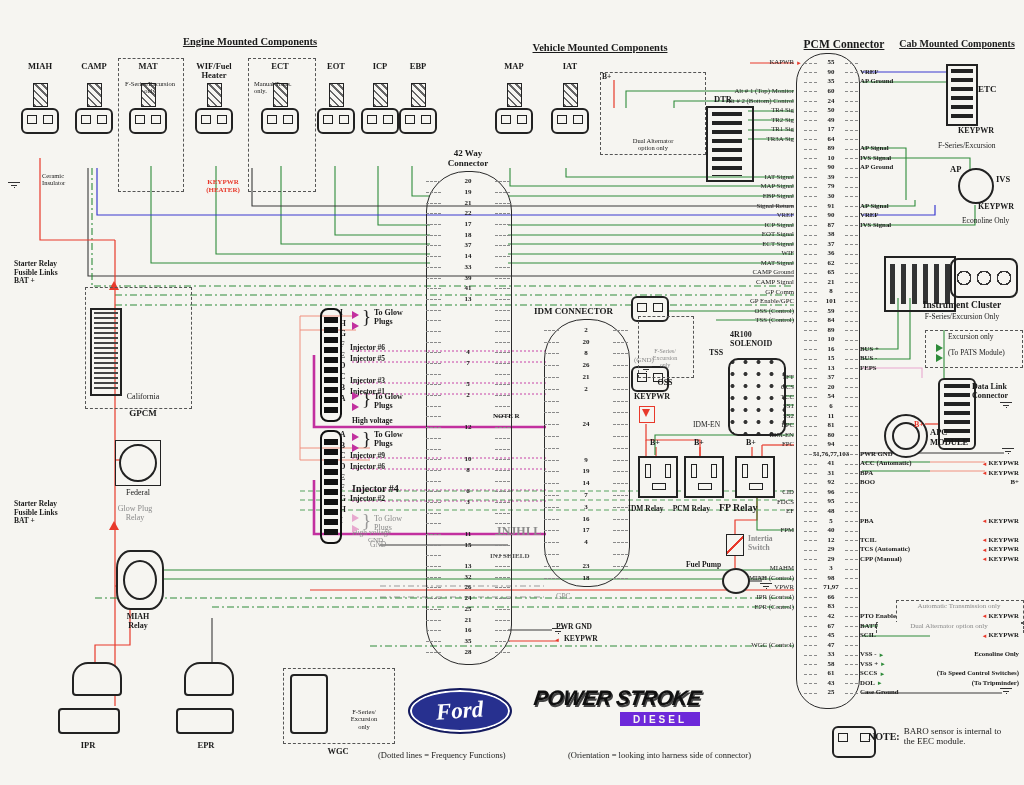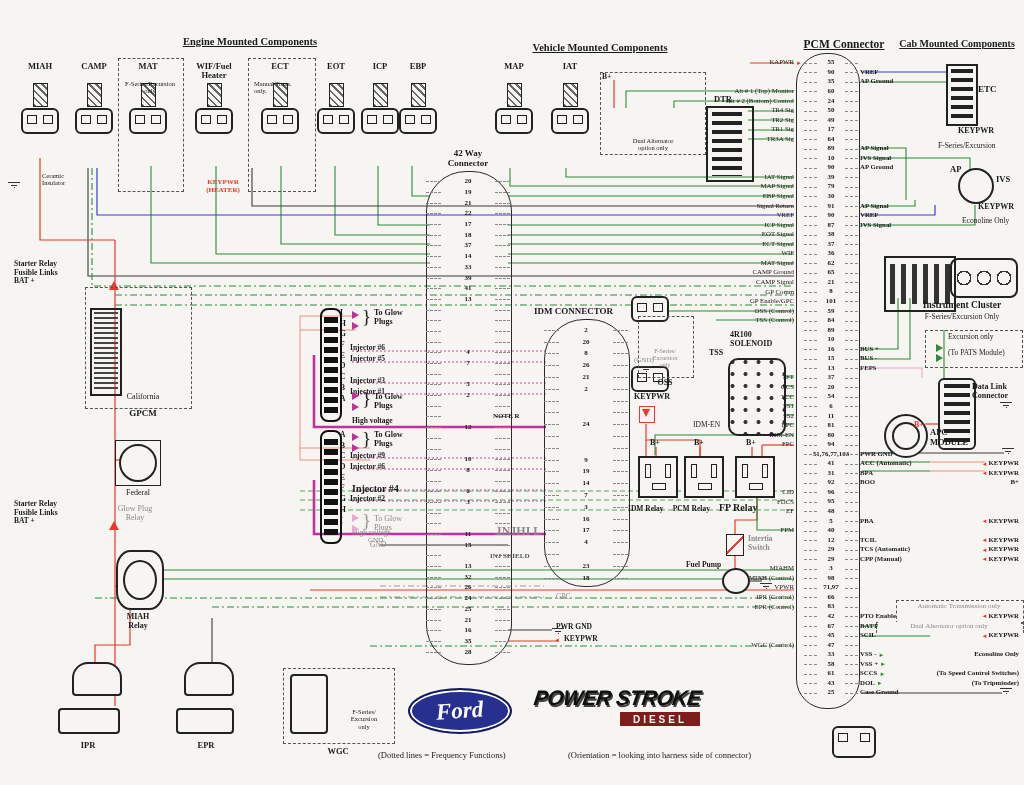--- a/index.html
+++ b/index.html
@@ -84,21 +84,21 @@
   .gnd i{position:absolute;left:3px;right:3px;top:2.5px;border-top:1.4px solid #333}
   .gnd::after{content:"";position:absolute;left:5.5px;right:5.5px;top:5px;border-top:1.2px solid #333}
   .grid2{background:repeating-linear-gradient(180deg,#222 0 4px,transparent 4px 9px) content-box}
   
   #fordOval{position:absolute;left:408px;top:688px;width:100px;height:42px;border-radius:50%;
     background:#27308f;border:2px solid #151b5e;box-shadow:inset 0 0 0 2px #fff;display:flex;align-items:center;justify-content:center;z-index:2}
   #fordOval span{color:#fff;font-style:italic;font-weight:bold;font-size:23px;font-family:"Liberation Serif",serif;transform:rotate(-4deg)}
   #psLogo{position:absolute;left:534px;top:686px;z-index:2}
   #ps1{font-family:"Liberation Sans",sans-serif;font-weight:bold;font-style:italic;font-size:21px;
     letter-spacing:-.5px;color:#101010;transform:skewX(-8deg);text-shadow:1.5px 1.5px 0 #444}
-  #ps2box{position:absolute;left:86px;top:26px;width:80px;height:14px;background:#7f1d1d;display:flex;align-items:center;justify-content:center}
+  #ps2box{position:absolute;left:86px;top:26px;width:80px;height:14px;background:#6d28d9;display:flex;align-items:center;justify-content:center}
   #ps2box span{color:#f6f5f1;font-family:"Liberation Sans",sans-serif;font-weight:bold;font-size:10px;letter-spacing:3px}
   .seal{font-size:10.5px;font-weight:bold;text-decoration:underline;white-space:nowrap}
 </style>
 </head>
 <body>
 
 <div id="canvas">
 
   <svg id="wires" width="1024" height="785">
 
@@ -1403,20 +1403,25 @@
 
   <div class="dashbox" style="left:896px;top:600px;width:126px;height:22px"></div>
   <div class="abs lay gray c" style="left:898px;top:602px;width:122px;font-size:7px;z-index:3">Automatic Transmission only</div>
   <div class="dashbox" style="left:876px;top:622px;width:146px;height:10px;border-bottom:none"></div>
   <div class="abs lay gray c" style="left:878px;top:622px;width:142px;font-size:7px;background:#f6f5f1;z-index:3">Dual Alternator option only</div>
 
   <div class="gnd" style="left:1000px;top:688px">
       <i></i>
     </div>
 
+  <div class="abs lay" style="left:868px;top:726px;width:156px;z-index:3">
+    <span class="b" style="font-size:10px">NOTE:</span>
+    <span class="ml" style="font-size:9px;display:inline-block;vertical-align:top">BARO sensor is internal to
+the EEC module.</span>
+  </div>
 
   <div id="fordOval">
       <span>Ford</span>
     </div>
   <div id="psLogo">
     <div id="ps1">POWER STROKE</div>
     <div id="ps2box">
         <span>DIESEL</span>
       </div>
   </div>

